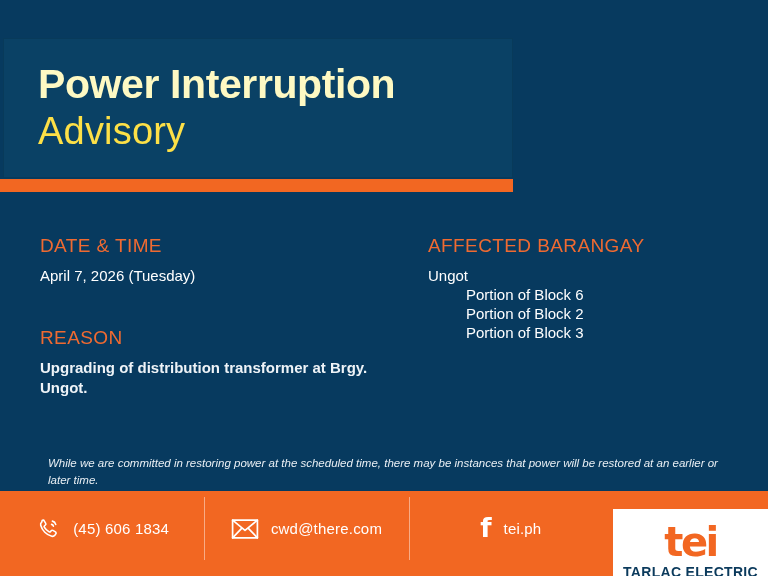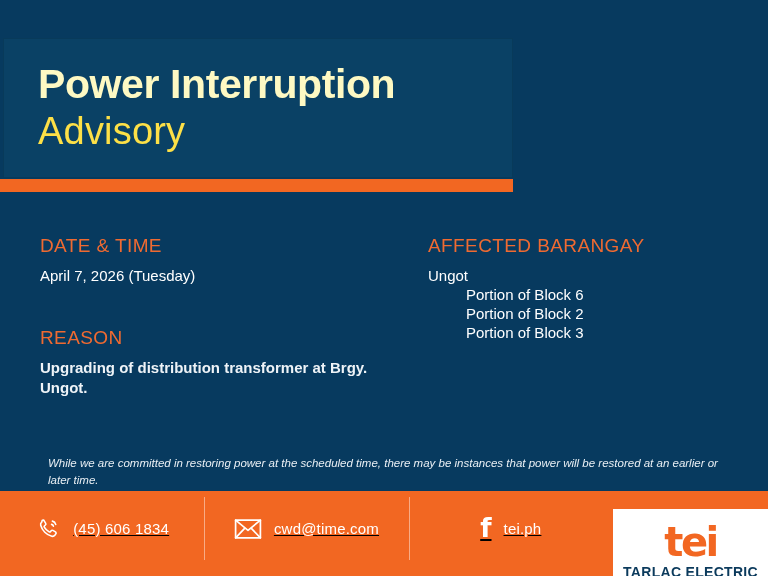--- a/index.html
+++ b/index.html
@@ -133,21 +133,20 @@
     background: #f26722;
   }
   .footer-items {
     position: absolute;
     left: 0;
     top: 0;
     width: 613px;
     height: 75px;
     display: flex;
     align-items: flex-end;
-    text-decoration: underline;
   }
   .footer-item {
     flex: 1 1 0;
     display: flex;
     align-items: center;
     justify-content: center;
     gap: 12px;
     height: 100%;
     position: relative;
   }
@@ -259,21 +258,21 @@
 
       <div class="footer-item">
         <span class="ficon">
           <svg width="28" height="22" viewBox="0 0 28 22" fill="none" stroke="#ffffff" stroke-width="1.7" stroke-linecap="round" stroke-linejoin="round">
             <rect x="1.6" y="2.2" width="24.8" height="17.6"></rect>
             <path d="M1.6 2.2 L14 12.4 L26.4 2.2"></path>
             <path d="M1.6 19.8 L10.4 10.6"></path>
             <path d="M26.4 19.8 L17.6 10.6"></path>
           </svg>
         </span>
-        <span class="footer-text">cwd@time.com</span>
+        <span class="footer-text">cwd@there.com</span>
       </div>
 
       <div class="footer-item">
         <span class="ficon fb-glyph">f</span>
         <span class="footer-text">tei.ph</span>
       </div>
 
     </div>
   </div>
 

